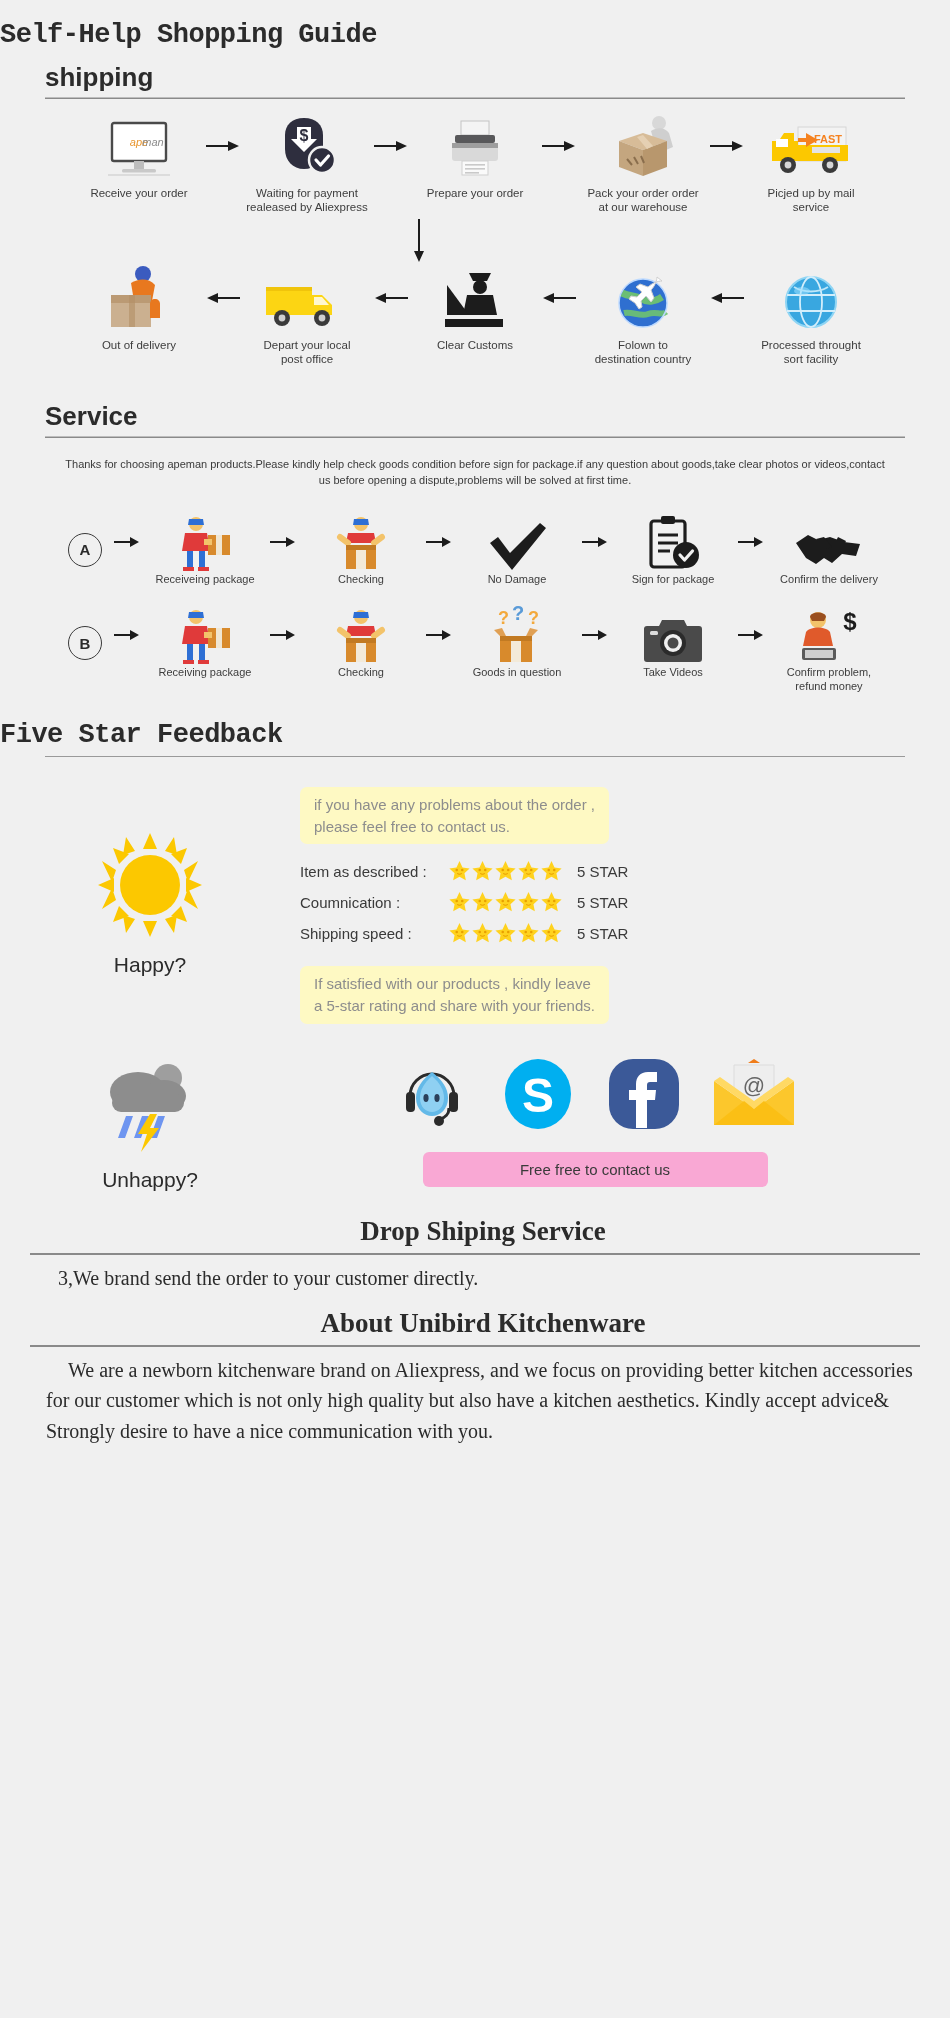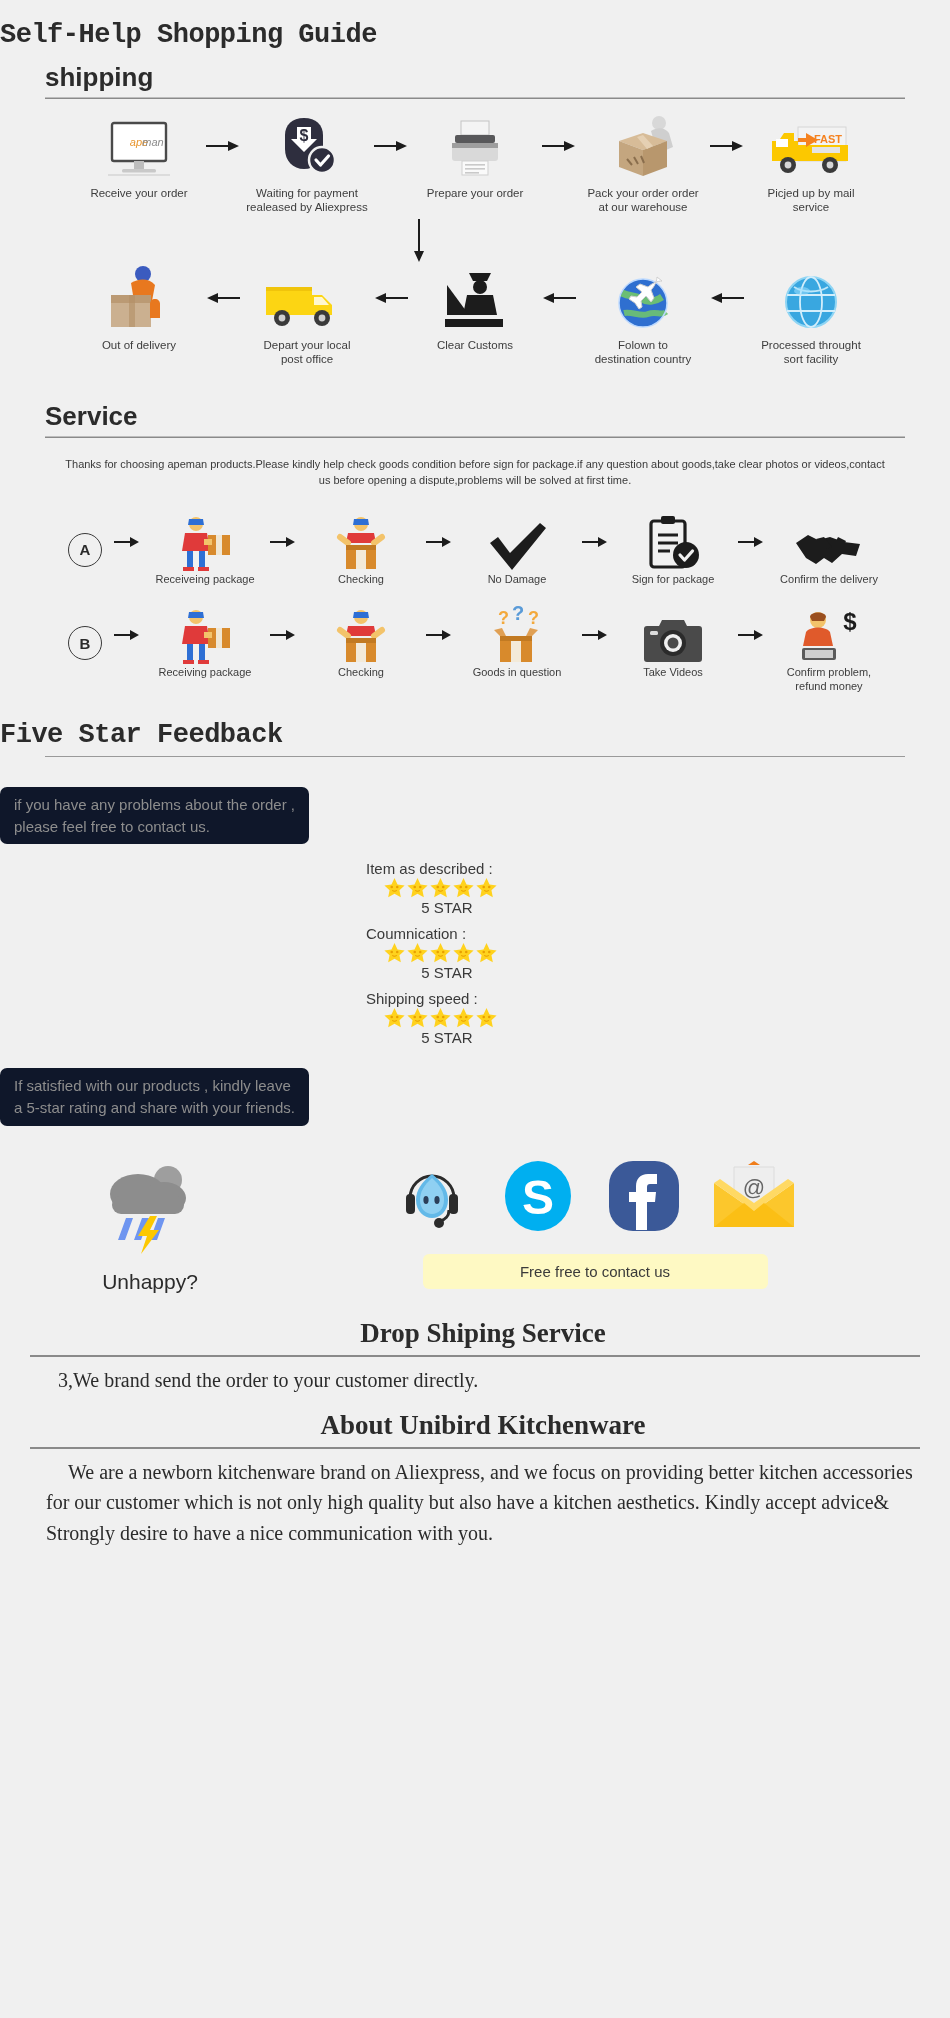--- a/index.html
+++ b/index.html
@@ -65,33 +65,33 @@
   .svc-step { width:118px; text-align:center; }
   .svc-step .art { height:62px; display:flex; align-items:flex-end; justify-content:center; }
   .svc-step .cap { font-size:11px; color:#3d3d3d; line-height:1.25; }
   .arrow-sm { width:38px; height:62px; display:flex; align-items:center; justify-content:center; }
 
   
   .fb-wrap { display:flex; margin-top:26px; }
   .fb-left { width:300px; display:flex; flex-direction:column; align-items:center; padding-top:48px;}
   .fb-right { flex:1; padding-right:70px; }
   .bubble {
-    background:#0f172a; border-radius:7px; color:#8d8d8d;
+    background:#fef9c3; border-radius:7px; color:#8d8d8d;
     font-size:15px; line-height:1.45; padding:7px 14px; display:inline-block;
   }
   .mood { font-size:21px; color:#2b2b2b; margin-top:10px; }
-  .rate-row { display:flex; align-items:center; margin-top:9px;flex-direction:column; }
+  .rate-row { display:flex; align-items:center; margin-top:9px; }
   .rate-label { width:148px; font-size:15px; color:#3a3a3a; }
   .stars { display:flex; }
   .star-5 { width:23px; height:22px; }
   .rate-val { font-size:15px; color:#3a3a3a; margin-left:14px; }
 
   .social-row { display:flex; align-items:center; justify-content:center; gap:30px; margin-top:4px; }
   .contact-bar {
-    background:#fef9c3; border-radius:6px; text-align:center;
+    background:#f9a8d4; border-radius:6px; text-align:center;
     font-size:15px; color:#3a3a3a; padding:9px 0; width:345px; margin:16px auto 0 auto;
   }
 
   
   .serif { font-family:"Liberation Serif", serif;padding-left:16px; }
   .title-serif { font-size:27px; font-weight:bold; text-align:center; }
   .ds-line { font-size:20px; margin:12px 0 0 42px; }
   .about-p {
     font-size:20px; line-height:1.52; margin:8px 30px 0 30px; text-align:left;
   }
@@ -533,20 +533,34 @@
 refund money</div>
     </div>
   </div>
 
   <div style="margin-top:26px;">
     <div class="h-center" style="font-size:27px;">Five Star Feedback</div>
     <div class="rule-thin"></div>
   </div>
 
   <div class="fb-wrap">
+    <div class="fb-left">
+      <div>
+        <svg width="108" height="108" viewBox="0 0 108 108">
+          <g fill="#fcc800">
+            <circle cx="54" cy="54" r="30"></circle>
+            <path d="M54 2l7 16h-14zM54 106l7-16h-14zM2 54l16-7v14zM106 54l-16-7v14z"></path>
+            <path d="M17 17l16 6-10 10zM91 17l-6 16-10-10zM17 91l6-16 10 10zM91 91l-16-6 10-10z"></path>
+            <path d="M30 6l9 14-12 4zM78 6l-9 14 12 4zM30 102l9-14-12-4zM78 102l-9-14 12-4z"></path>
+            <path d="M6 30l14 9-4 12zM102 30l-14 9 4 12zM6 78l14-9-4-12zM102 78l-14-9 4-12z"></path>
+          </g>
+        </svg>
+      </div>
+      <div class="mood">Happy?</div>
+    </div>
 
     <div class="fb-right">
       <div class="bubble" style="white-space:pre-line; margin-top:4px;">if you have any problems about the order ,
 please feel free to contact us.</div>
 
       <div class="rate-row" style="margin-top:16px;">
         <div class="rate-label">Item as described :</div>
         <div class="stars">
           <svg class="star-5" viewBox="0 0 24 24">
               <path d="M12 1l3.3 7.2L23 9.3l-5.6 5.2 1.5 7.5L12 18.3 5.1 22l1.5-7.5L1 9.3l7.7-1.1z" fill="#ffd21e"></path>

